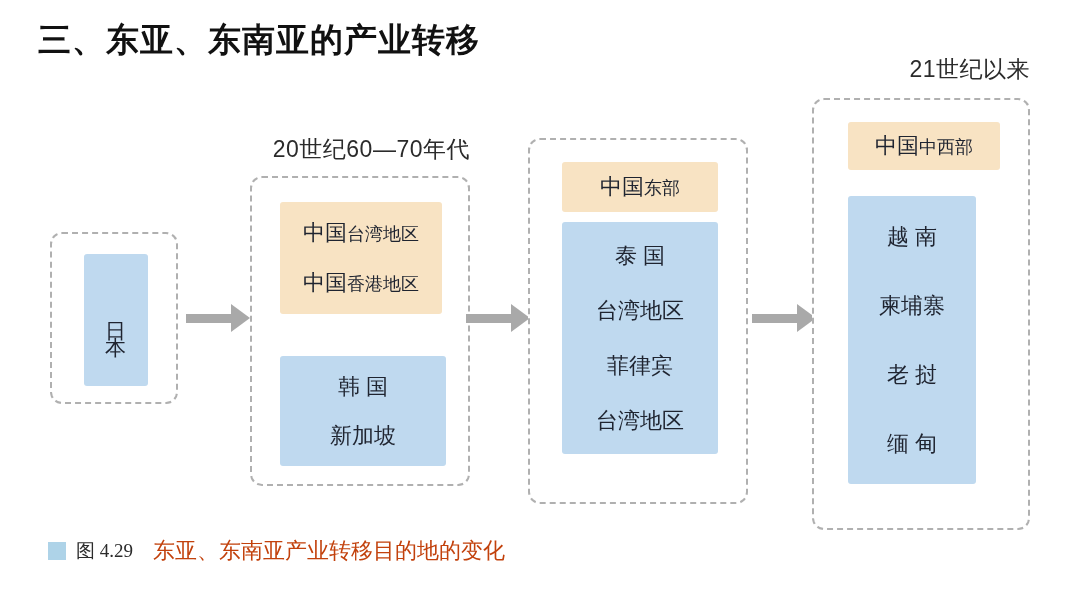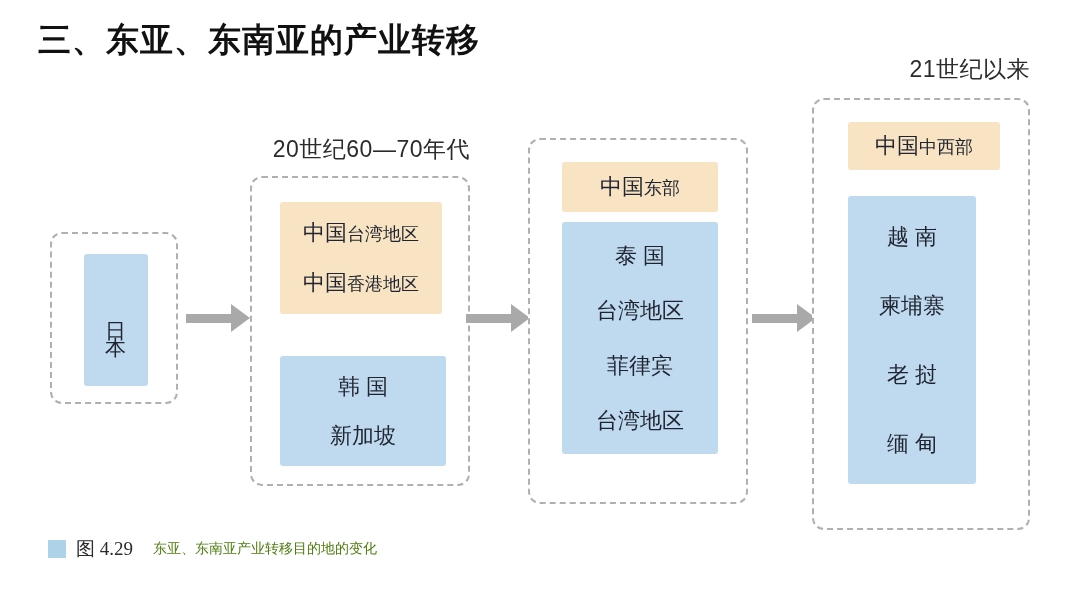--- a/index.html
+++ b/index.html
@@ -131,22 +131,22 @@
     flex: 0 0 auto;
   }
   #caption .cap-num {
     font-family: "Liberation Serif", "DejaVu Serif", serif;
     font-size: 19px;
     color: #2b2b2b;
     margin-right: 20px;
   }
   #caption .cap-text {
     font-family: "Liberation Serif", "DejaVu Serif", serif;
-    font-size: 14px;
-    color: #4d7c0f;
+    font-size: 22px;
+    color: #c2410c;
   }
 </style>
 </head>
 <body>
 
 <div id="page-title">三、东亚、东南亚的产业转移</div>
 
 <div id="diagram">
 
   <div class="stage" style="left:50px; top:232px; width:128px; height:172px;">

